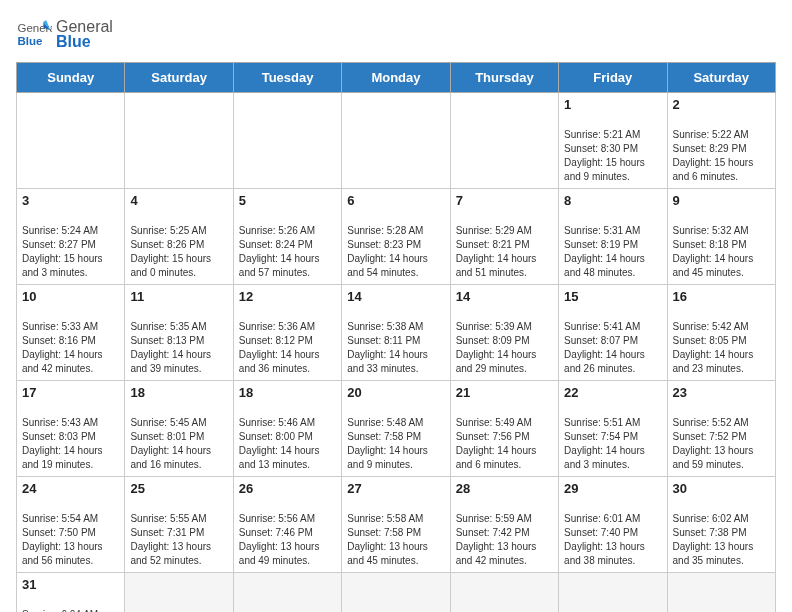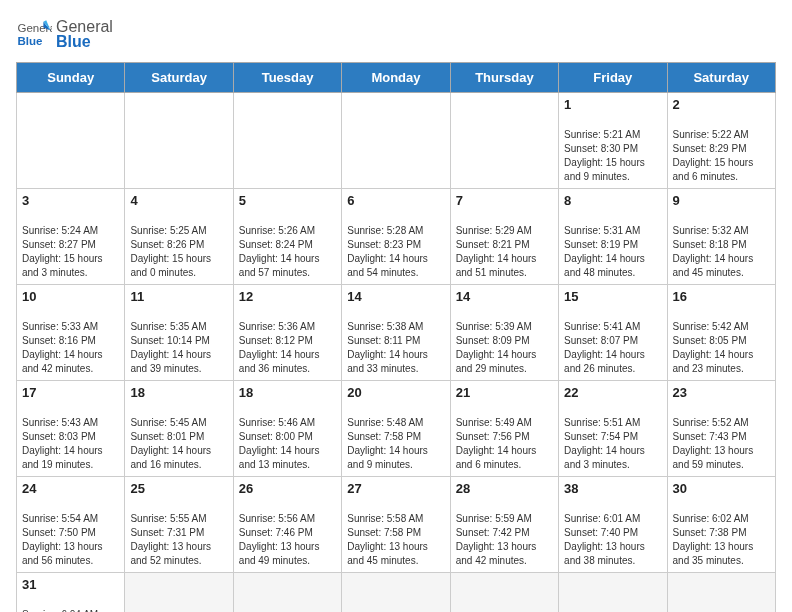--- a/index.html
+++ b/index.html
@@ -181,21 +181,21 @@
       <tr>
         <td>
           <span class="day-number">10</span>
           <div class="day-info">Sunrise: 5:33 AM
 Sunset: 8:16 PM
 Daylight: 14 hours and 42 minutes.</div>
         </td>
         <td>
           <span class="day-number">11</span>
           <div class="day-info">Sunrise: 5:35 AM
-Sunset: 10:14 PM
+Sunset: 8:13 PM
 Daylight: 14 hours and 39 minutes.</div>
         </td>
         <td>
           <span class="day-number">12</span>
           <div class="day-info">Sunrise: 5:36 AM
 Sunset: 8:12 PM
 Daylight: 14 hours and 36 minutes.</div>
         </td>
         <td>
           <span class="day-number">14</span>
@@ -255,21 +255,21 @@
         </td>
         <td>
           <span class="day-number">22</span>
           <div class="day-info">Sunrise: 5:51 AM
 Sunset: 7:54 PM
 Daylight: 14 hours and 3 minutes.</div>
         </td>
         <td>
           <span class="day-number">23</span>
           <div class="day-info">Sunrise: 5:52 AM
-Sunset: 7:43 PM
+Sunset: 7:52 PM
 Daylight: 13 hours and 59 minutes.</div>
         </td>
       </tr>
       <tr>
         <td>
           <span class="day-number">24</span>
           <div class="day-info">Sunrise: 5:54 AM
 Sunset: 7:50 PM
 Daylight: 13 hours and 56 minutes.</div>
         </td>
@@ -291,21 +291,21 @@
 Sunset: 7:58 PM
 Daylight: 13 hours and 45 minutes.</div>
         </td>
         <td>
           <span class="day-number">28</span>
           <div class="day-info">Sunrise: 5:59 AM
 Sunset: 7:42 PM
 Daylight: 13 hours and 42 minutes.</div>
         </td>
         <td>
-          <span class="day-number">38</span>
+          <span class="day-number">29</span>
           <div class="day-info">Sunrise: 6:01 AM
 Sunset: 7:40 PM
 Daylight: 13 hours and 38 minutes.</div>
         </td>
         <td>
           <span class="day-number">30</span>
           <div class="day-info">Sunrise: 6:02 AM
 Sunset: 7:38 PM
 Daylight: 13 hours and 35 minutes.</div>
         </td>

